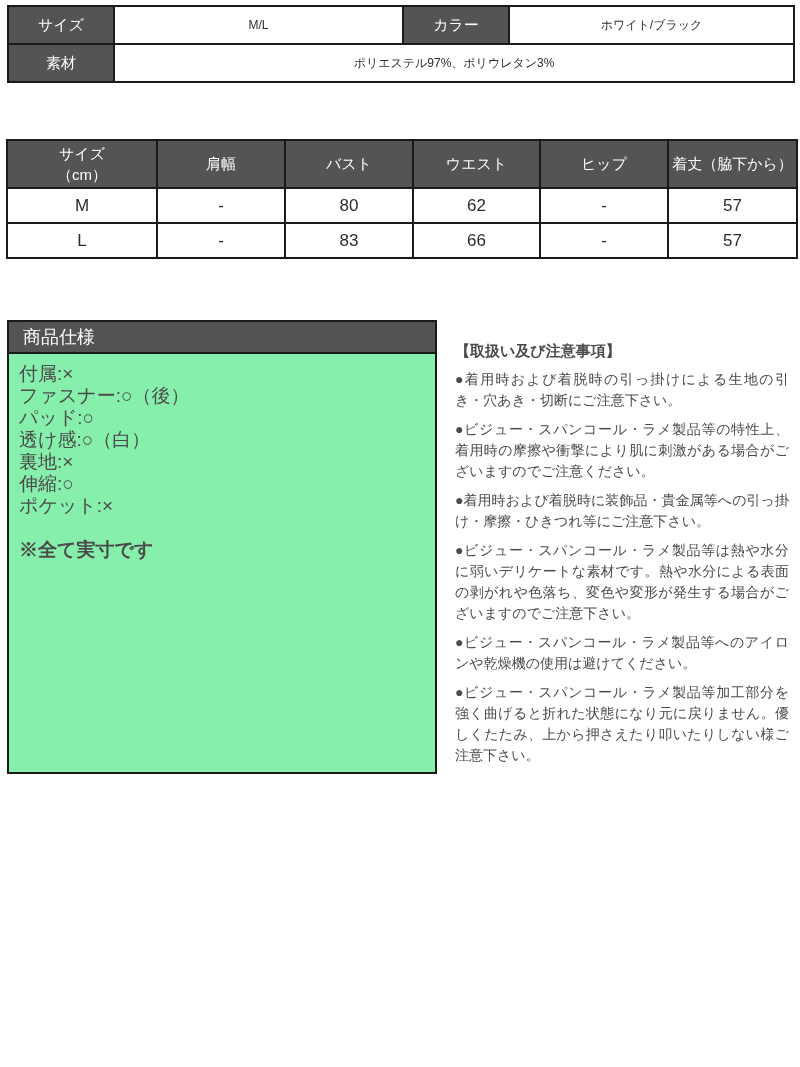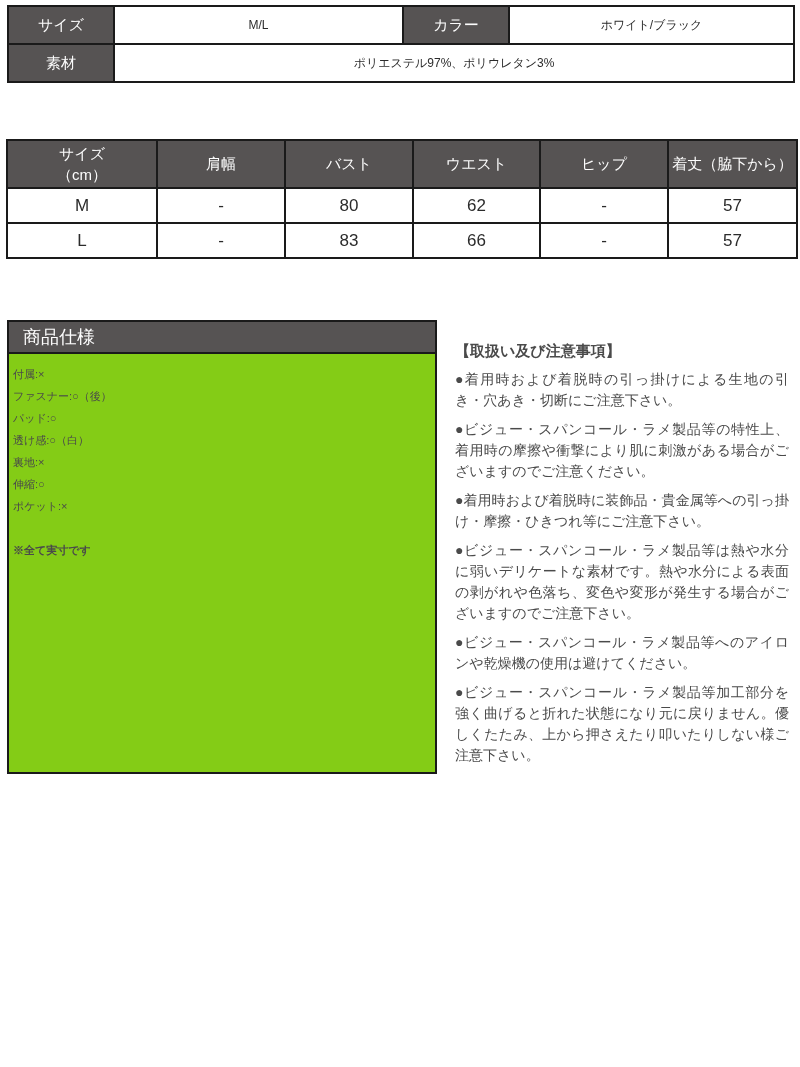--- a/index.html
+++ b/index.html
@@ -26,29 +26,29 @@
     text-align:center; vertical-align:middle; padding:0;
     overflow:hidden; white-space:nowrap;
   }
   .t2 th { background:var(--header_bg,#565353); color:var(--header_text,#fdfdfd); font-weight:normal; font-size:15px; height:46px; }
   .t2 th .hline { line-height:21px; }
   .t2 td { color:var(--value_text,#2b2b2b); font-size:17px; height:33px; background:#ffffff; }
 
   
   .specbox {
     position:absolute; left:7px; top:320px; width:430px; height:454px;
-    border:2px solid var(--border,#1a1a1a); box-sizing:border-box; background:#84cc16;
+    border:2px solid var(--border,#1a1a1a); box-sizing:border-box; background:#86efac;
   }
   .specbox-header {
     background:var(--header_bg,#565353); color:var(--header_text,#fdfdfd);
     height:30px; line-height:30px; padding-left:14px; font-size:18px;
     border-bottom:2px solid var(--border,#1a1a1a);
   }
   .specbox-body {
-    padding:9px 12px 0 4px; font-size:11px; line-height:22px;
+    padding:9px 12px 0 10px; font-size:19px; line-height:22px;
     color:var(--note_text,#4a4a4a);
   }
   .spec-item { height:22px; }
   .spec-note { margin-top:22px;font-weight:bold; }
 
   
   .notes {
     position:absolute; left:447px; top:332px; width:350px;
     font-size:14px; line-height:21px; color:var(--note_text,#4a4a4a);
   }

